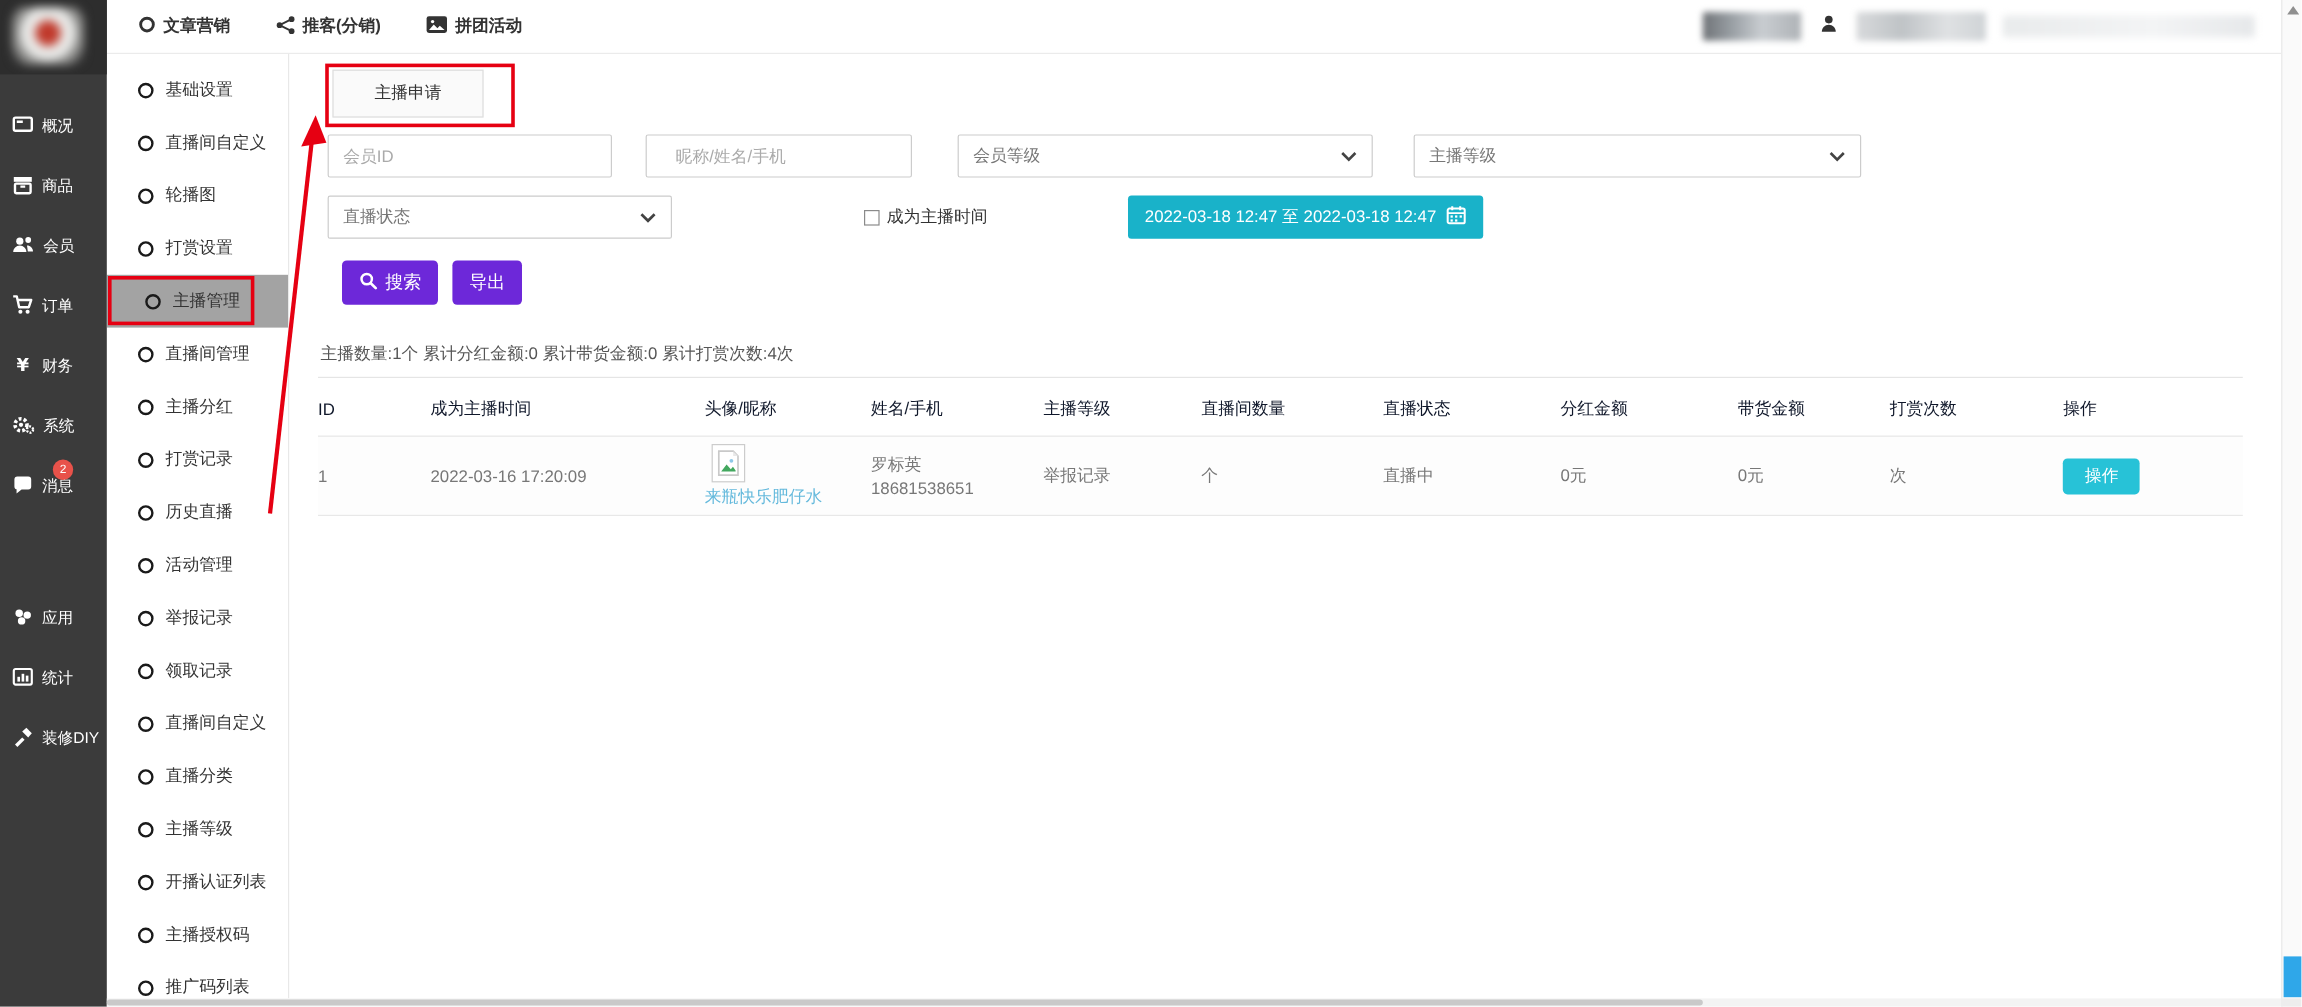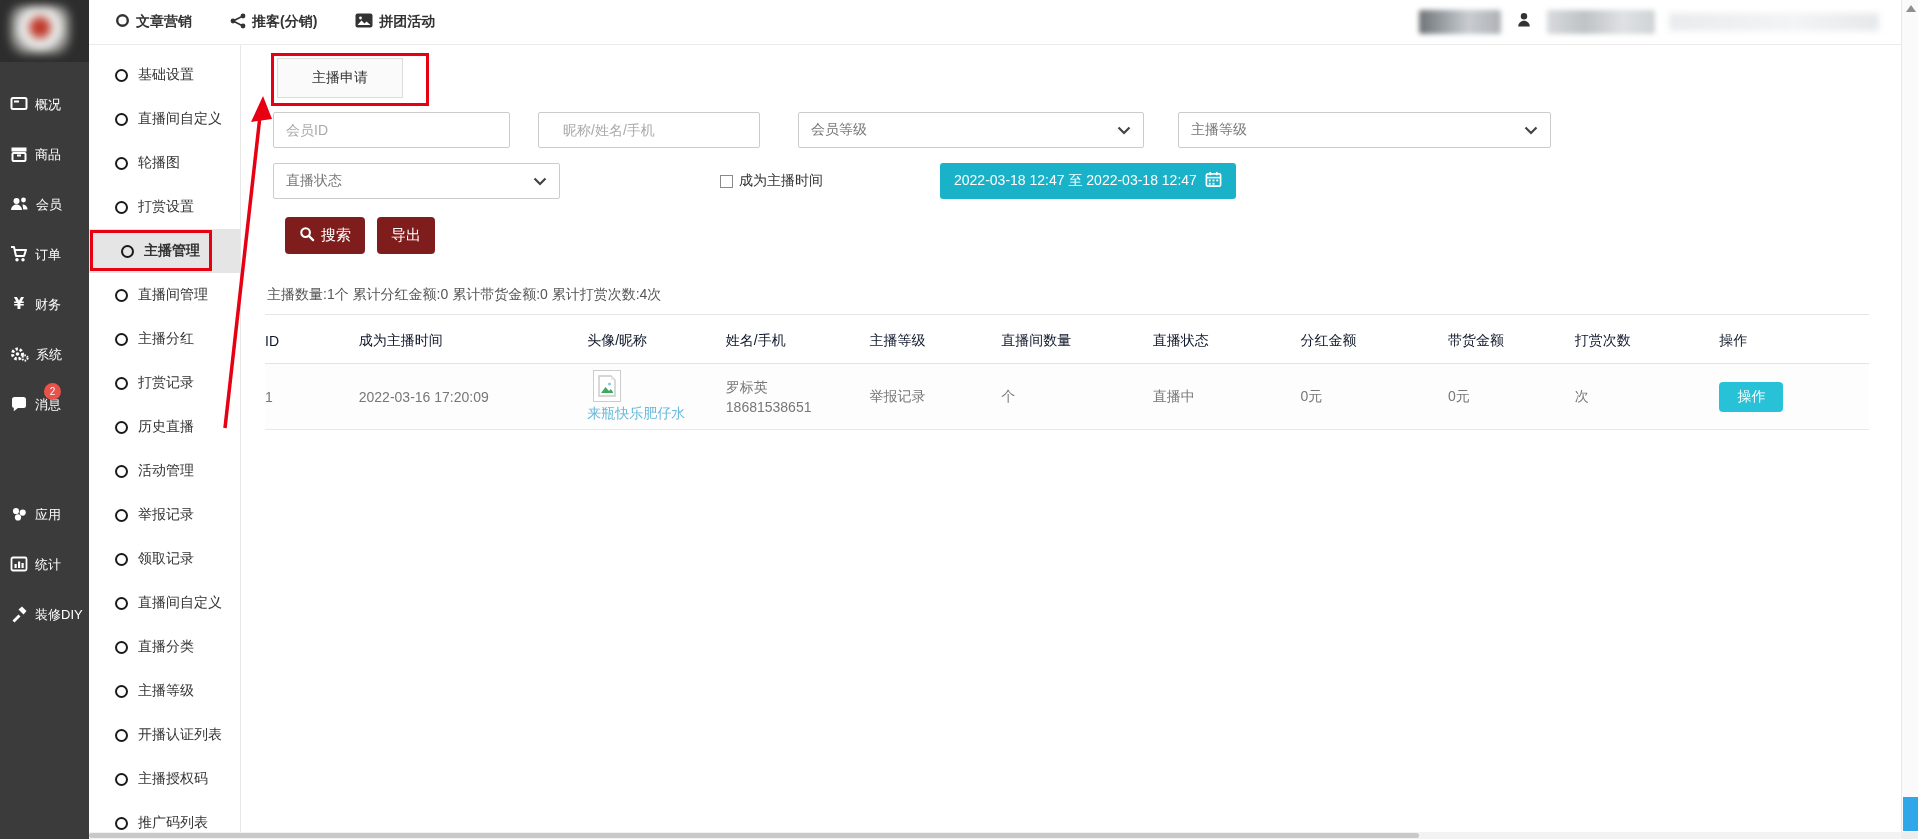--- a/index.html
+++ b/index.html
@@ -33,21 +33,21 @@
   .blur-tail { width:210px; height:18px; border-radius:2px; filter:blur(3px);
     background:linear-gradient(90deg,#e9ebec,#f3f4f5 60%,#e6e8ea); }
 
   
   .submenu { position:absolute; left:89px; top:45px; width:152px; height:787px; background:#fff;
     border-right:1px solid #e8e8e8; padding-top:8px; overflow:hidden; z-index:3; }
   .submenu ul { list-style:none; }
   .submenu li { position:relative; height:44px; display:flex; align-items:center; gap:10px;
     padding-left:26px; font-size:14px; color:#333; cursor:pointer; white-space:nowrap; }
   .submenu li .ring { width:13px; height:13px; border:2px solid #1a1a1a; border-radius:50%; flex:0 0 auto; }
-  .submenu li.active { background:#e5e5e5; font-weight:bold;padding-left:32px; }
+  .submenu li.active { background:#a3a3a3; font-weight:normal;padding-left:32px; }
   .submenu li.active .redbox { position:absolute; left:1px; top:1px; width:122px; height:41px;
     border:3px solid #e60012; pointer-events:none; }
 
   
   .content { position:absolute; left:241px; top:45px; right:17px; bottom:7px; background:#fff;
     overflow:hidden; padding:13px 0 0 24px; }
   .tab-wrap { position:relative; display:inline-block; margin-left:12px; }
   .tab { display:inline-block; background:#fafafa; border:1px solid #ddd; color:#333;
     font-size:14px; padding:10px 34px; cursor:pointer; }
   .tab-redbox { position:absolute; left:-6px; top:-5px; right:-26px; bottom:-8px;
@@ -63,21 +63,21 @@
     font-size:14px; display:flex; align-items:center; justify-content:space-between;
     padding:0 12px; cursor:pointer; }
   .w1{width:237px;} .g1{margin-left:28px;width:222px;padding-left:24px;} .g2{margin-left:38px;width:346px;gap:22px;} .g3{margin-left:34px;width:373px;}
   .sel-live{width:287px;}
   .chk-group { margin-left:160px; display:flex; align-items:center; gap:6px; font-size:14px; color:#333; cursor:pointer; }
   .chk { width:13px; height:13px; border:1px solid #8a8a8a; background:#fff; display:inline-block; }
   .date-btn { margin-left:117px; height:36px; background:#19b2c9; color:#fff; border:none; border-radius:3px;
     font-size:14px; display:flex; align-items:center; gap:8px; padding:0 14px; cursor:pointer; font-family:inherit; }
 
   .btn-row { margin-top:18px; padding-left:20px; display:flex; gap:12px; }
-  .btn-green { height:37px; background:#7f1d1d; color:#fff; border:none; border-radius:4px;
+  .btn-green { height:37px; background:#6d28d9; color:#fff; border:none; border-radius:4px;
     font-size:15px; display:flex; align-items:center; gap:6px; padding:0 14px; cursor:pointer; font-family:inherit; }
 
   .stats { margin-top:32px; font-size:14px; color:#555; padding-left:2px; }
   .hr { margin-top:10px; border-top:1px solid #e5e5e5; width:1604px; }
 
   .tbl { width:1604px; }
   .tr { display:flex; align-items:center; }
   .tr.head { padding:17px 0 13px; color:#0f172a; font-size:14px; border-bottom:1px solid #e3e3e3; }
   .tr.body-row { min-height:56px; color:#777; font-size:14px; border-bottom:1px solid #e8e8e8; background:#fdfdfd; }
   .td { padding-right:6px; }

